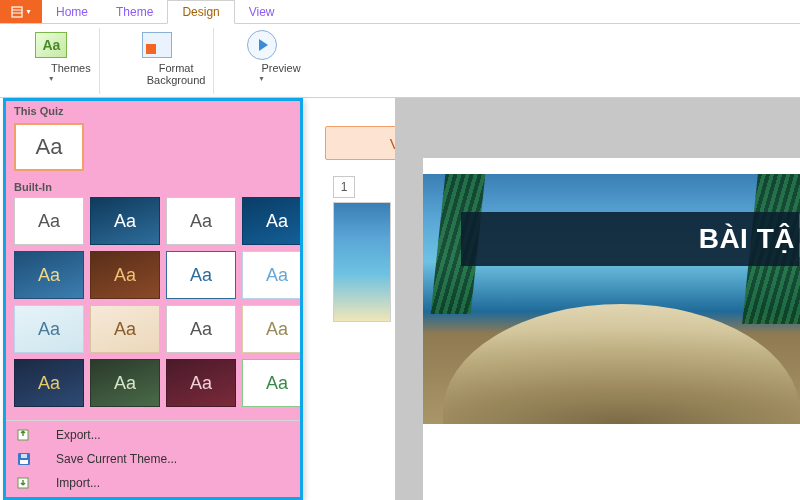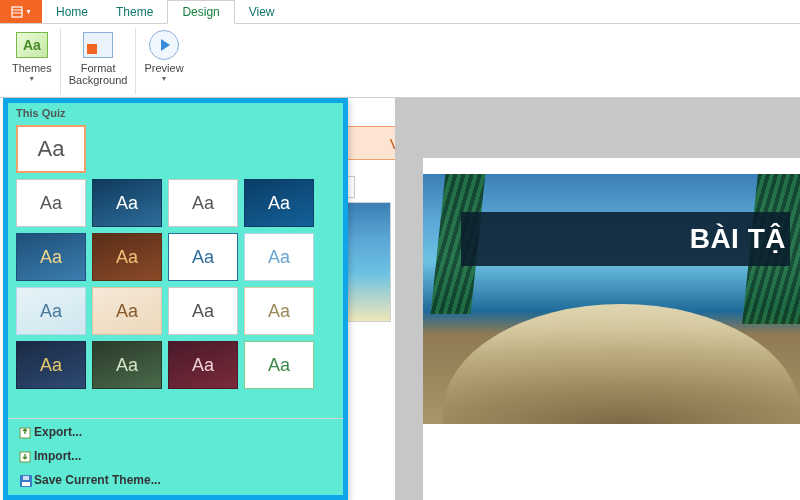--- a/index.html
+++ b/index.html
@@ -2,63 +2,63 @@
 <html><head>
 <meta charset="utf-8">
 <style>
   * { box-sizing: border-box; margin: 0; padding: 0; font-family: "Segoe UI", Tahoma, sans-serif; }
   html, body { width: 800px; height: 500px; overflow: hidden; background: #fff; }
 
   
   .menubar { display: flex; align-items: stretch; height: 24px; background: #fff; border-bottom: 1px solid #d0d0d0; font-size: 12px; }
   .app-btn { width: 42px; background: #f26522; color: #fff; display: flex; align-items: center; justify-content: center; gap: 3px; }
   .app-btn svg { display:block; }
-  .menu-item { padding: 0 14px; display: flex; align-items: center; color: #0f766e; cursor: default; }
-  .menu-item.active { background: #fff; color: #15803d; border: 1px solid #d0d0d0; border-bottom: 1px solid #fff; margin-bottom: -1px; }
+  .menu-item { padding: 0 14px; display: flex; align-items: center; color: #8b5cf6; cursor: default; }
+  .menu-item.active { background: #fff; color: #a16207; border: 1px solid #d0d0d0; border-bottom: 1px solid #fff; margin-bottom: -1px; }
 
   
   .ribbon { height: 74px; background: #fff; border-bottom: 1px solid #d0d0d0; display: flex; align-items: flex-start; padding: 4px 4px 0 4px; gap: 0; }
   .ribbon-group { display: flex; flex-direction: column; align-items: center; justify-content: flex-start; padding: 2px 8px 0 8px; border-right: 1px solid #e0e0e0; height: 66px; }
   .ribbon-group:last-child { border-right: none; }
   .ribbon-icon { width: 34px; height: 30px; display: flex; align-items: center; justify-content: center; margin-bottom: 2px; }
-  .ribbon-label { font-size: 11px; color: #444; text-align: center; line-height: 1.1; }
+  .ribbon-label { font-size: 11px; color: #444; text-align: center; line-height: 1.1; margin-left: 39px; }
   .ribbon-group .dd { font-size: 8px; color: #666; }
 
   .themes-icon { width: 32px; height: 26px; border: 1px solid #7ab648; background: linear-gradient(135deg,#eafcd8 0,#c5e9a5 100%); display:flex; align-items:center; justify-content:center; color:#4a8a2a; font-weight:bold; font-size:14px; }
   .format-icon { width: 30px; height: 26px; border: 1px solid #8bb0d8; background: #eaf2fb; position:relative; }
   .format-icon::after { content:""; position:absolute; left:3px; bottom:3px; width:10px; height:10px; background:#f26522; }
   .preview-icon { width: 30px; height: 30px; border-radius:50%; border:1px solid #8bb0d8; background:#f0f7ff; display:flex; align-items:center; justify-content:center; }
   .preview-icon::before { content:""; border-left:9px solid #3a8bd8; border-top:6px solid transparent; border-bottom:6px solid transparent; margin-left:3px; }
 
   
   .work { position: relative; height: calc(500px - 24px - 74px); background: #fff; }
   
   .slide-tab { position:absolute; left:325px; top:28px; width:110px; height:34px; border:1px solid #f2a06b; background:#fce3d2; color:#c05a1a; font-size:15px; display:flex; align-items:center; justify-content:flex-end; padding-right:12px; border-radius:2px; }
   .slide-num-box { position:absolute; left:333px; top:78px; width:22px; height:22px; border:1px solid #c9c9c9; background:#fff; color:#555; font-size:12px; display:flex; align-items:center; justify-content:center; }
   .canvas-wrap { position:absolute; left:395px; top:0; right:0; bottom:0; background:#c7c7c7; }
   .canvas-inner { position:absolute; left:28px; top:60px; right:0; bottom:0; background:#fff; }
   .slide-image { position:absolute; left:0; top:16px; right:0; height:250px; background: linear-gradient(180deg,#3a7fb5 0,#5aa6d6 18%,#6dc2e2 35%,#1f6a99 55%,#8f7a52 64%,#a99668 100%); overflow:hidden; }
   .palms { position:absolute; left:4%; top:0; width:40px; height:140px; background: repeating-linear-gradient(100deg,#0a3b1a 0 4px,#1e6b34 4px 8px); transform: skewX(-6deg); opacity:.85; }
   .palms.r { left:auto; right:-10px; width:60px; height:150px; }
-  .title-bar { position:absolute; left:38px; right:10px; top:38px; height:54px; background: rgba(10,30,45,.88); color:#fff; font-size:28px; font-weight:600; display:flex; align-items:center; justify-content:flex-end; padding-right:4px; letter-spacing:.5px; }
+  .title-bar { position:absolute; left:38px; right:1px; top:38px; height:54px; background: rgba(10,30,45,.88); color:#fff; font-size:28px; font-weight:600; display:flex; align-items:center; justify-content:flex-end; padding-right:4px; letter-spacing:.5px; }
   .hut { position:absolute; left:20px; right:0; bottom:0; height:120px; background: radial-gradient(ellipse 160% 100% at 50% 100%, #7c6a46 0,#9c8a5e 30%,#b7a779 55%,#d4c79e 80%,#e0d6b2 100%); border-top-left-radius:50% 90%; border-top-right-radius:50% 90%; }
   .thumb-bg1 { position:absolute; left:333px; top:104px; width:58px; height:120px; background: linear-gradient(180deg,#3a7fb5 0,#5aa6d6 30%,#6dc2e2 60%,#f0e6b8 100%); border:1px solid #d0d0d0; }
 
   
-  .dropdown { position:absolute; left:3px; top:0; width:345px; bottom:0; background:#5eead4; border:5px solid #0ea5e9; box-shadow: 2px 2px 6px rgba(0,0,0,.18); display:flex; flex-direction:column; }
+  .dropdown { position:absolute; left:3px; top:0; width:300px; bottom:0; background:#f9a8d4; border:3px solid #0ea5e9; box-shadow: 2px 2px 6px rgba(0,0,0,.18); display:flex; flex-direction:column; }
   .dd-scroll { overflow-y:auto; flex:1; padding-bottom:4px;}
   .dd-scroll::-webkit-scrollbar { width:16px; }
   .dd-scroll::-webkit-scrollbar-track { background:#f0f0f0; border-left:1px solid #d0d0d0; }
   .dd-scroll::-webkit-scrollbar-thumb { background:#c4c4c4; border:1px solid #a8a8a8; }
   .dd-section { font-size:11px; font-weight:600; color:#555; padding:4px 8px 4px 8px; }
   .tq-thumb { margin:2px 8px 6px 8px; width:70px; height:48px; border:2px solid #f2a06b; background:#fff; display:flex; align-items:center; justify-content:center; font-size:22px; color:#555; }
   .theme-grid { display:grid; grid-template-columns: repeat(4,70px); gap:6px 6px; padding:0 8px; }
   .theme-thumb { width:70px; height:48px; border:1px solid #c9c9c9; display:flex; align-items:center; justify-content:center; font-size:18px; }
   .dd-footer { border-top:1px solid #d6d6d6; padding:2px 0; }
-  .dd-action { display:flex; gap:0; padding:4px 10px; font-size:12px; color:#333; cursor:default;font-weight:bold; }
+  .dd-action { display:flex; align-items:center; gap:24px; padding:4px 10px; font-size:12px; color:#333; cursor:default; }
   .dd-action .ic { width:16px; height:16px; display:flex; align-items:center; justify-content:center; }
 </style>
 </head>
 <body>
 
 <div class="menubar">
   <div class="app-btn">
     <svg width="12" height="12" viewBox="0 0 12 12">
         <rect x="1" y="1" width="10" height="10" fill="none" stroke="#fff" stroke-width="1.2"></rect>
         <line x1="1" y1="4" x2="11" y2="4" stroke="#fff" stroke-width="1"></line>
@@ -114,20 +114,21 @@
           </div>
         <div class="hut"></div>
       </div>
     </div>
   </div>
 
   <div class="dropdown">
     <div class="dd-scroll">
       <div class="dd-section">This Quiz</div>
       <div class="tq-thumb">Aa</div>
+      <div class="dd-section">Built-In</div>
       <div class="theme-grid" id="theme-grid">
           <div class="theme-thumb" style="background: rgb(255, 255, 255); color: rgb(85, 85, 85); border-color: rgb(201, 201, 201);">Aa</div>
           <div class="theme-thumb" style="background: linear-gradient(160deg, rgb(15, 58, 92) 0px, rgb(46, 109, 155) 100%); color: rgb(255, 255, 255); border-color: rgb(15, 58, 92);">Aa</div>
           <div class="theme-thumb" style="background: rgb(255, 255, 255); color: rgb(85, 85, 85); border-color: rgb(201, 201, 201);">Aa</div>
           <div class="theme-thumb" style="background: linear-gradient(160deg, rgb(10, 61, 102) 0px, rgb(20, 97, 154) 100%); color: rgb(255, 255, 255); border-color: rgb(10, 61, 102);">Aa</div>
           <div class="theme-thumb" style="background: linear-gradient(160deg, rgb(30, 79, 120) 0px, rgb(60, 126, 176) 100%); color: rgb(240, 215, 138); border-color: rgb(30, 79, 120);">Aa</div>
           <div class="theme-thumb" style="background: linear-gradient(160deg, rgb(90, 46, 24) 0px, rgb(138, 74, 40) 100%); color: rgb(240, 192, 120); border-color: rgb(90, 46, 24);">Aa</div>
           <div class="theme-thumb" style="background: rgb(255, 255, 255); color: rgb(46, 109, 155); border-color: rgb(46, 109, 155);">Aa</div>
           <div class="theme-thumb" style="background: rgb(255, 255, 255); color: rgb(106, 166, 212); border-color: rgb(185, 212, 234);">Aa</div>
           <div class="theme-thumb" style="background: linear-gradient(160deg, rgb(230, 243, 248) 0px, rgb(207, 230, 239) 100%); color: rgb(74, 122, 154); border-color: rgb(185, 212, 234);">Aa</div>
@@ -146,32 +147,32 @@
             <svg width="14" height="14" viewBox="0 0 14 14">
               <rect x="1" y="2" width="10" height="10" fill="#fff" stroke="#6a9a4a" stroke-width="1"></rect>
               <path d="M6 3 L6 8 M6 3 L4 5 M6 3 L8 5" stroke="#4a8a2a" stroke-width="1.4" fill="none"></path>
             </svg>
           </span>
         <span>Export...</span>
       </div>
       <div class="dd-action">
         <span class="ic">
             <svg width="14" height="14" viewBox="0 0 14 14">
-              <rect x="1" y="2" width="10" height="10" fill="#fff" stroke="#6a9a4a" stroke-width="1"></rect>
-              <path d="M6 9 L6 4 M6 9 L4 7 M6 9 L8 7" stroke="#4a8a2a" stroke-width="1.4" fill="none"></path>
-            </svg>
-          </span>
-        <span>Import...</span>
-      </div>
-      <div class="dd-action">
-        <span class="ic">
-            <svg width="14" height="14" viewBox="0 0 14 14">
               <rect x="1" y="1" width="12" height="12" fill="#3a78c8" rx="1"></rect>
               <rect x="3" y="8" width="8" height="4" fill="#fff"></rect>
               <rect x="4" y="2" width="6" height="4" fill="#cfe0f5"></rect>
             </svg>
           </span>
         <span>Save Current Theme...</span>
       </div>
+      <div class="dd-action">
+        <span class="ic">
+            <svg width="14" height="14" viewBox="0 0 14 14">
+              <rect x="1" y="2" width="10" height="10" fill="#fff" stroke="#6a9a4a" stroke-width="1"></rect>
+              <path d="M6 9 L6 4 M6 9 L4 7 M6 9 L8 7" stroke="#4a8a2a" stroke-width="1.4" fill="none"></path>
+            </svg>
+          </span>
+        <span>Import...</span>
+      </div>
     </div>
   </div>
 
 </div>
 
 </body></html>

